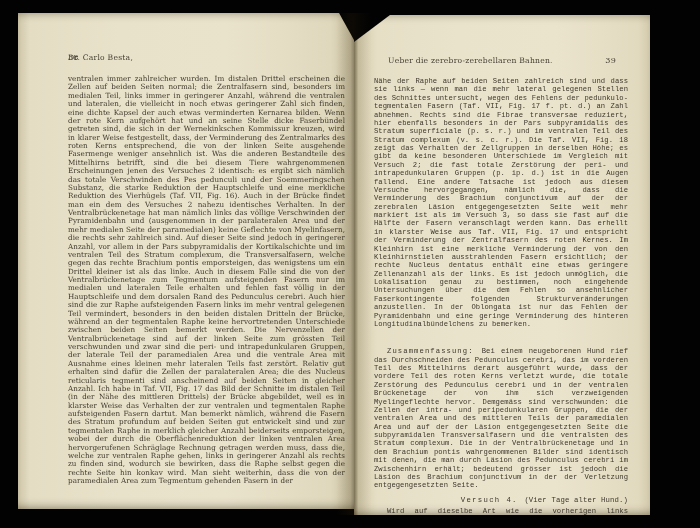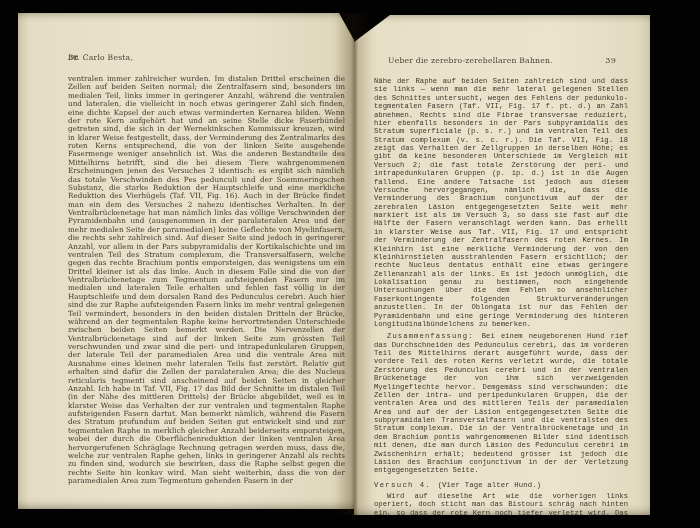--- a/index.html
+++ b/index.html
@@ -39,24 +39,24 @@
   .pagenum.pn-right{right:12px;margin-left:33px;}
   .body-text{
     position:absolute;font-size:7.2px;line-height:8.38px;
     text-align:justify;letter-spacing:.04px;word-spacing:.2px;
     color:#3d372c;
   }
   .page-left .body-text{left:50px;right:9px;top:62px;}
   .page-right .body-text{left:20px;right:22px;top:62px;font-family:Liberation Mono, monospace;}
   .para{margin:0;}
   .para.indent{text-indent:13px;}
-  .para.gap{margin-top:4px;}
+  .para.gap{margin-top:19px;}
   .spaced-lead{letter-spacing:1.1px;padding-right:2px;}
   .section-heading{
-    margin-top:6px;margin-bottom:3px;text-align:left;font-size:7.3px;
+    margin-top:6px;margin-bottom:3px;text-align:right;font-size:7.3px;
   }
   .section-heading .spaced-lead{letter-spacing:1.3px;}
   .heading-note{letter-spacing:.1px;}
 </style>
 </head>
 <body>
 
 <div class="stage">
 
   <div class="page page-left">

